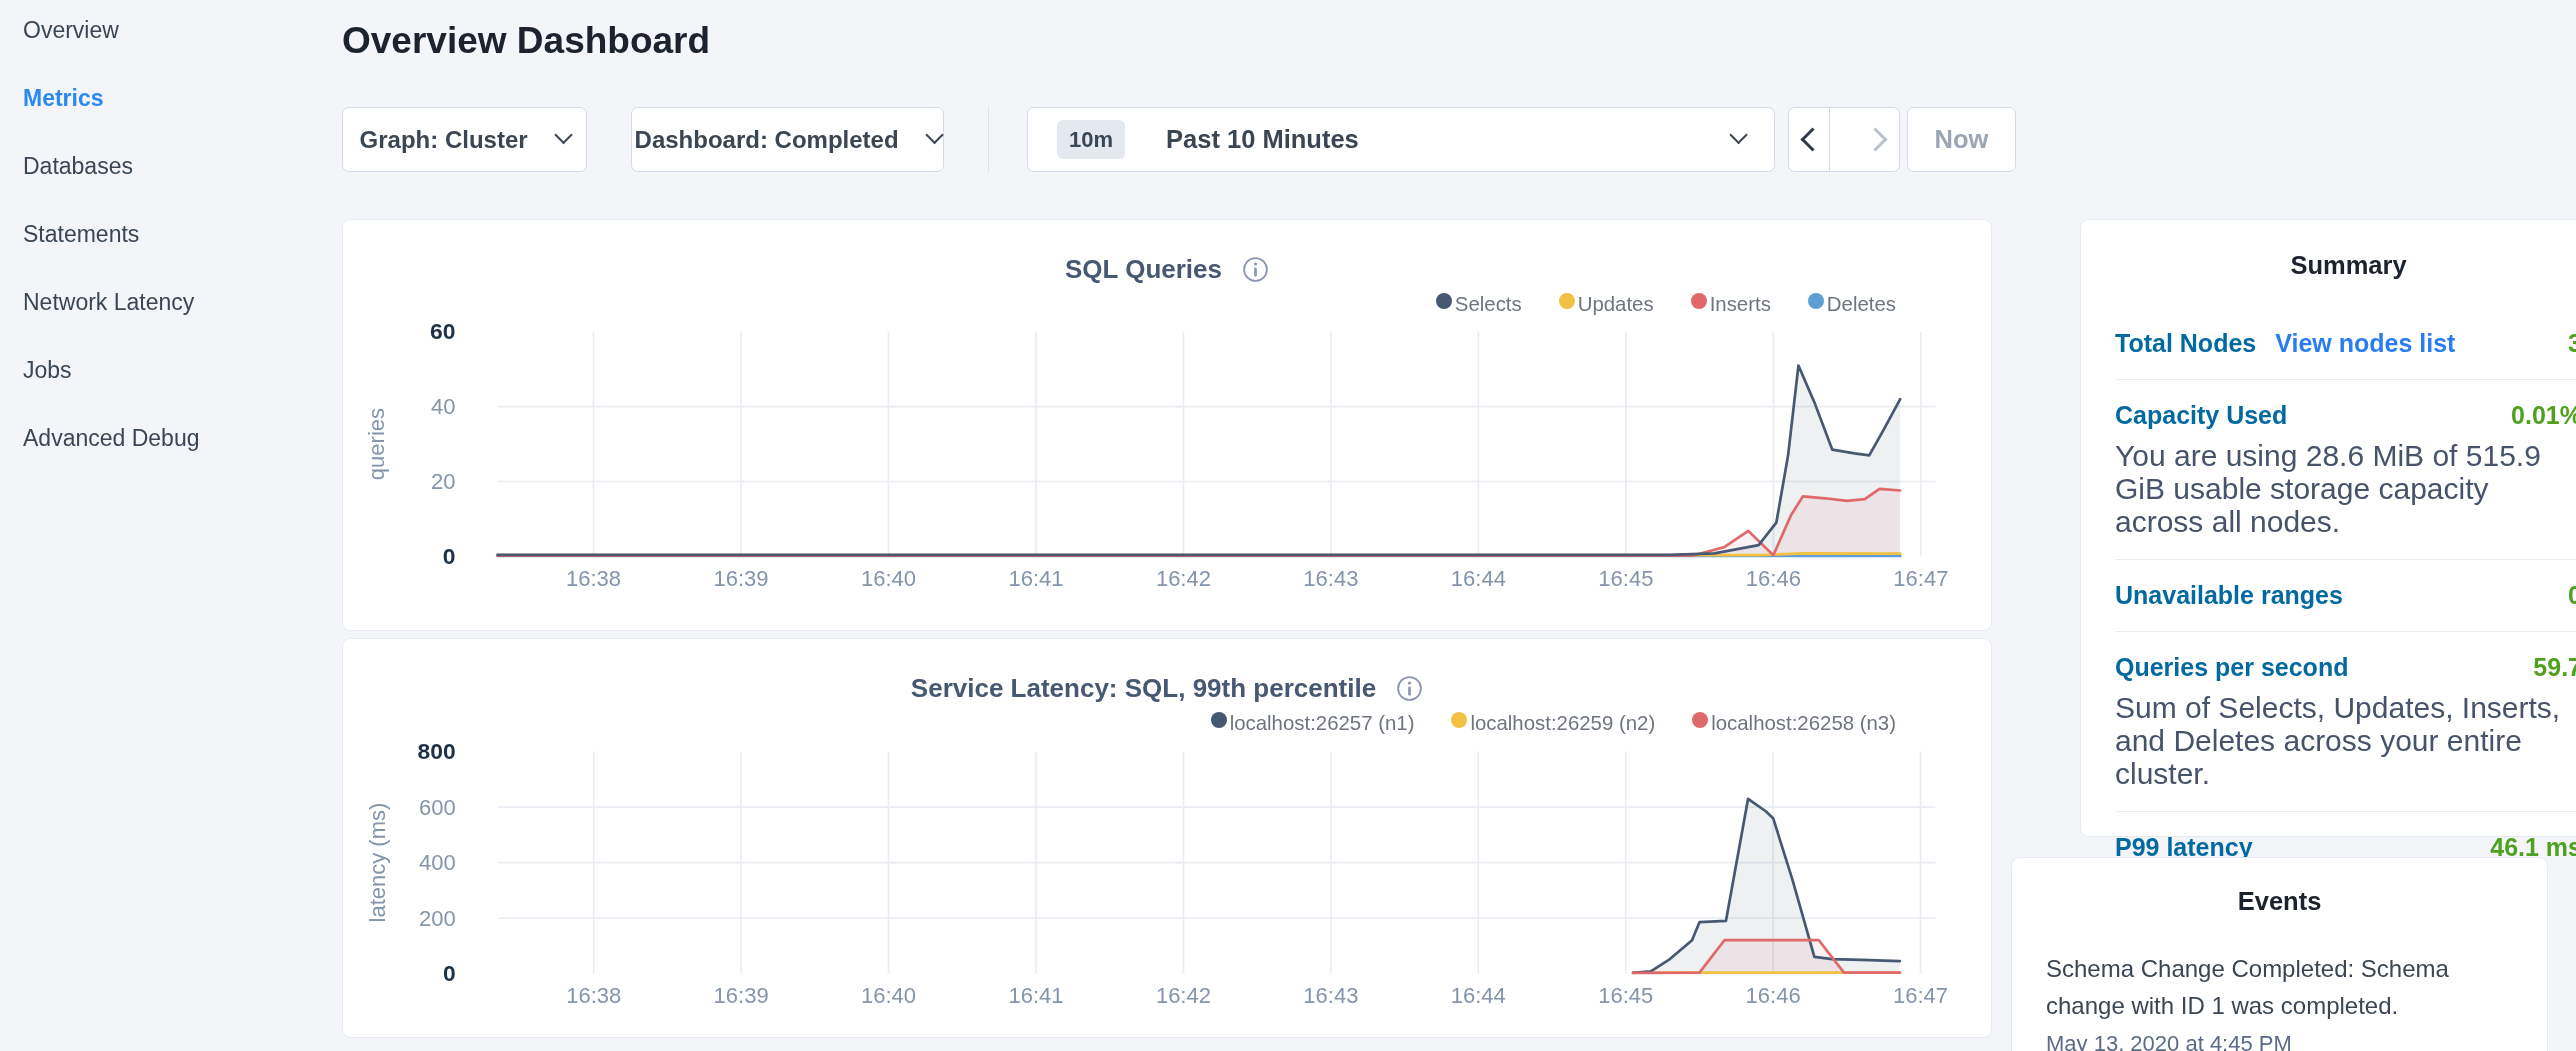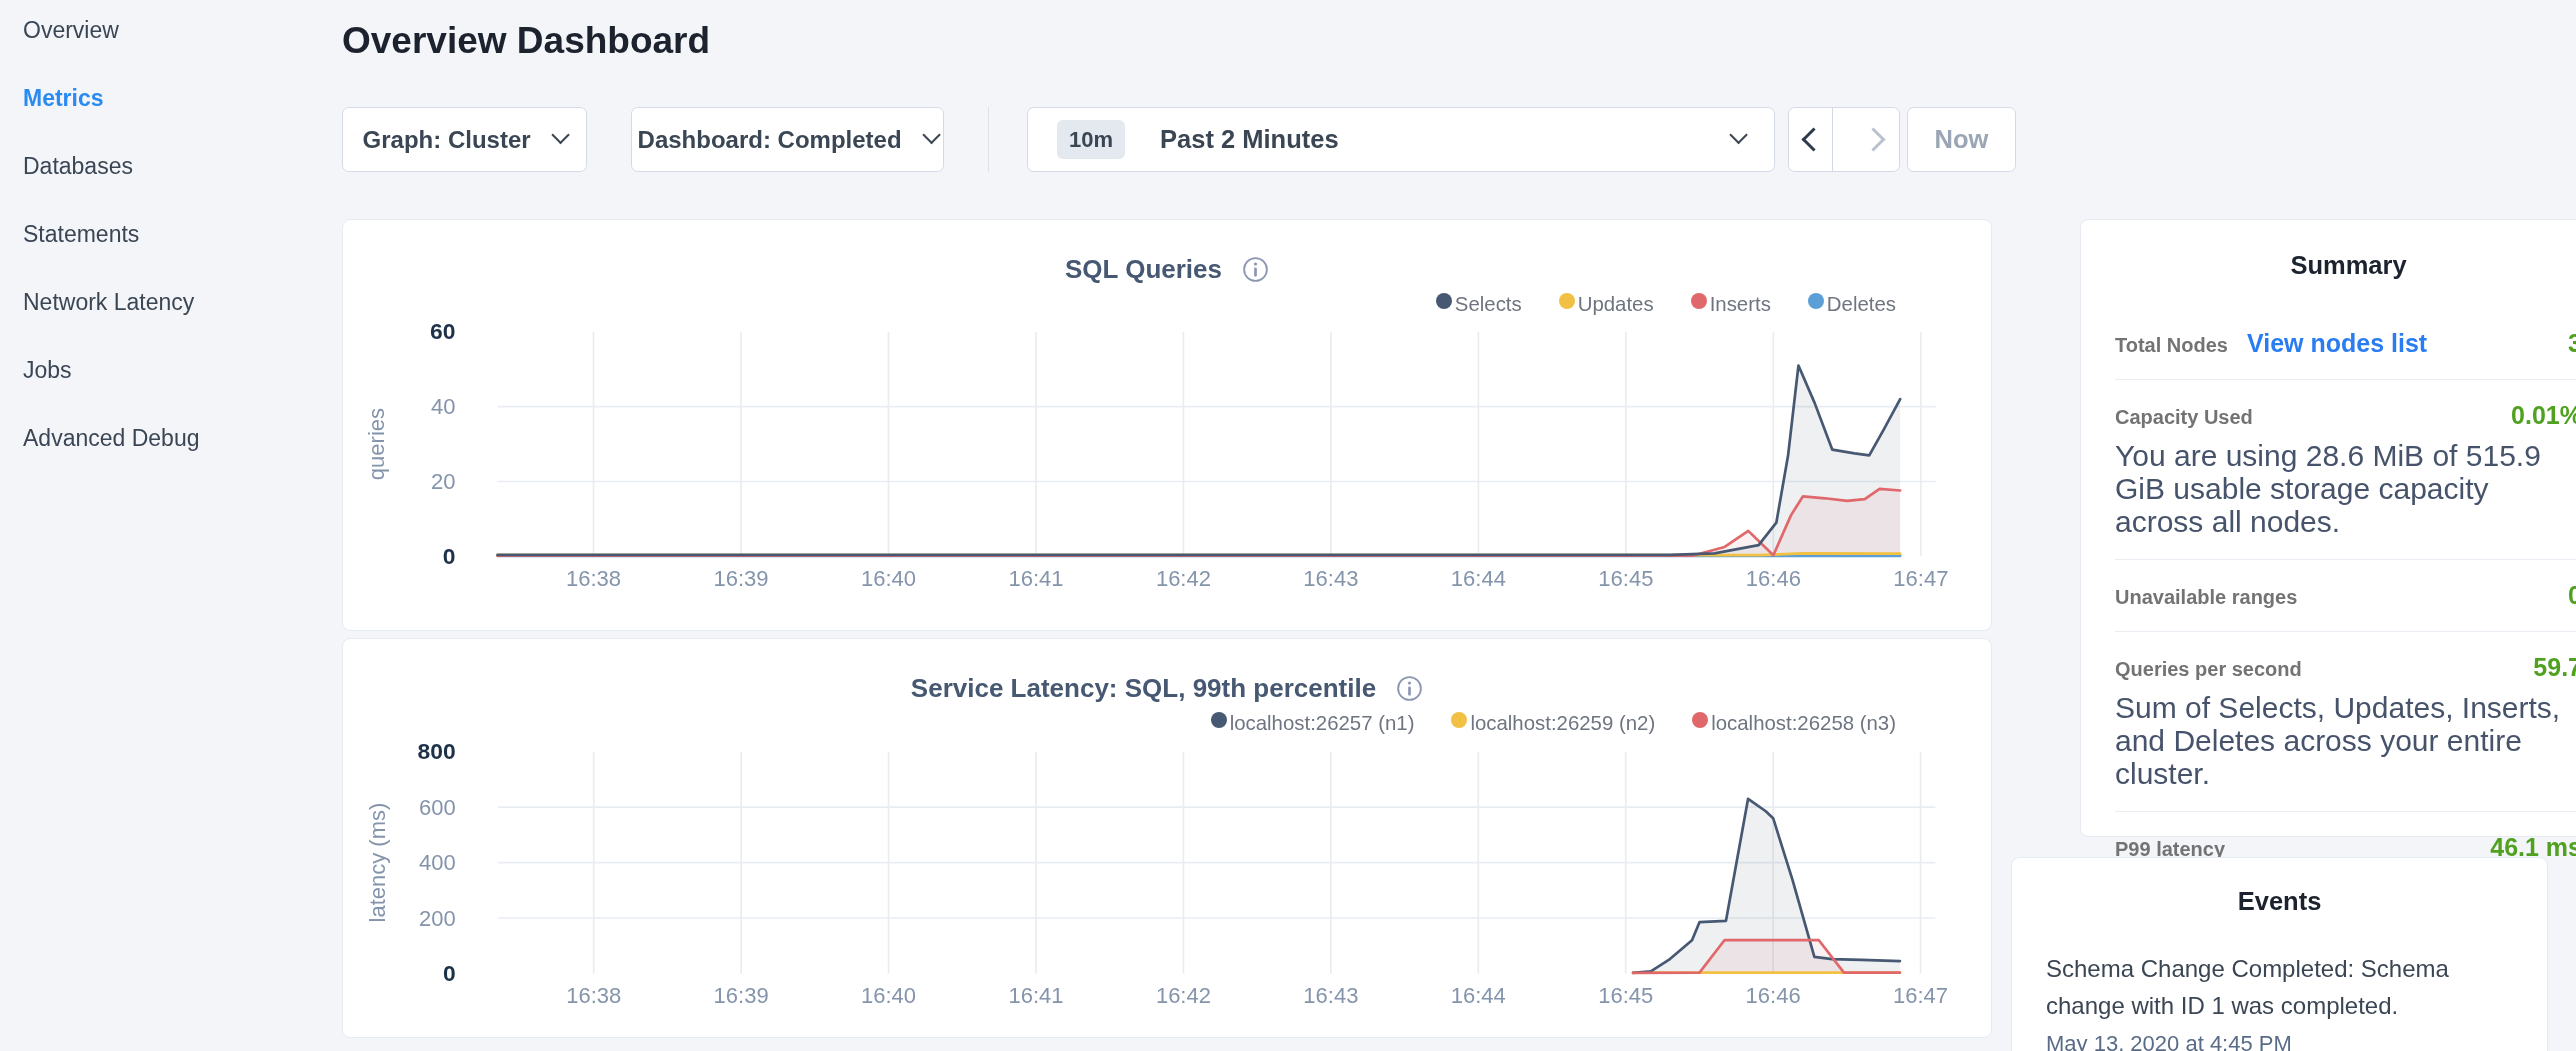--- a/index.html
+++ b/index.html
@@ -21,21 +21,21 @@
 
   
   .main { position:absolute; left:342px; top:0; width:1650px; height:1051px; }
   .page-title { position:absolute; top:20px; left:0; font-size:37px; font-weight:700; color:#1c232e; }
 
   
   .toolbar { position:absolute; top:107px; left:0; height:65px; width:1675px; }
   .btn {
     position:absolute; top:0; height:65px; background:#fff; border:1.3px solid #d4dae5;
     border-radius:6.8px; display:flex; align-items:center; justify-content:center;
-    font-size:24px; font-weight:700; color:#3b4654; cursor:pointer; gap:23px;
+    font-size:24px; font-weight:700; color:#3b4654; cursor:pointer; gap:29px;
   }
   .chev { width:12.8px; height:12.8px; border-left:2.6px solid #3b4654; border-bottom:2.6px solid #3b4654;
     transform:rotate(-45deg) translate(1.7px,-1.7px); margin-top:-5.1px; }
   .chev.thin { border-width:2.1px; }
   .vdivider { position:absolute; left:646px; top:0; width:1.3px; height:65px; background:#dde2ea; }
   .time-select { left:685px; width:748px; justify-content:flex-start; padding:0 29px; font-size:25.5px; }
   .time-badge { background:#e4e9f0; border-radius:6px; padding:6.8px 12px; font-size:22px; font-weight:700; color:#3b4654; }
   .time-label { flex:1; text-align:left; margin-left:12px; }
   .arrow-group { left:1446px; width:112px; padding:0; }
   .arrow-cell { width:50%; height:100%; display:flex; align-items:center; justify-content:center; cursor:pointer; }
@@ -56,21 +56,21 @@
   .legend-item { display:flex; align-items:flex-start; gap:3px; font-size:20.4px; color:#6e7580; }
   .legend-dot { width:16px; height:16px; border-radius:50%; }
   .plot { position:absolute; inset:0; width:100%; height:100%; }
 
   
   .summary-card { left:1738px; top:219px; width:537px; height:618px; padding:31px 34px; }
   .events-card  { left:1669px; top:857px; width:537px; height:221px; padding:29px 34px; overflow:hidden; }
   .panel-title { text-align:center; font-size:25.5px; font-weight:700; color:#1c232e; }
   .summary-card .panel-title { margin-bottom:49px; }
   .sum-row-line { display:flex; justify-content:space-between; align-items:baseline; }
-  .sum-label { font-size:20px; font-weight:700; color:#737373; white-space:nowrap; }
+  .sum-label { font-size:25px; font-weight:700; color:#0369a1; white-space:nowrap; }
   .sum-link { font-size:25px; font-weight:600; color:#2a7df0; margin-left:15.3px; cursor:pointer; }
   .sum-value { font-size:25px; font-weight:700; color:#4fa11f; }
   .sum-desc { font-size:30px; line-height:33px; color:#46536b; margin-top:8.5px; }
   .divider { height:1.3px; background:#e9edf3; margin:21px 0; }
   .events-card .panel-title { margin-bottom:34px; }
   .event-msg { font-size:24px; line-height:37px; color:#3b4654; }
   .event-time { font-size:22px; color:#5a6b87; margin-top:6.8px; }
 </style>
 </head>
 <body>
@@ -97,21 +97,21 @@
         <span>Graph: Cluster</span>
         <span class="chev"></span>
       </div>
       <div class="btn" style="left:289px; width:313px;">
         <span>Dashboard: Completed</span>
         <span class="chev"></span>
       </div>
       <div class="vdivider"></div>
       <div class="btn time-select">
         <span class="time-badge">10m</span>
-        <span class="time-label">Past 2 Minutes</span>
+        <span class="time-label">Past 10 Minutes</span>
         <span class="chev thin"></span>
       </div>
       <div class="btn arrow-group">
         <div class="arrow-cell prev">
           <span class="arr left"></span>
         </div>
         <div class="arrow-cell">
           <span class="arr right"></span>
         </div>
       </div>

